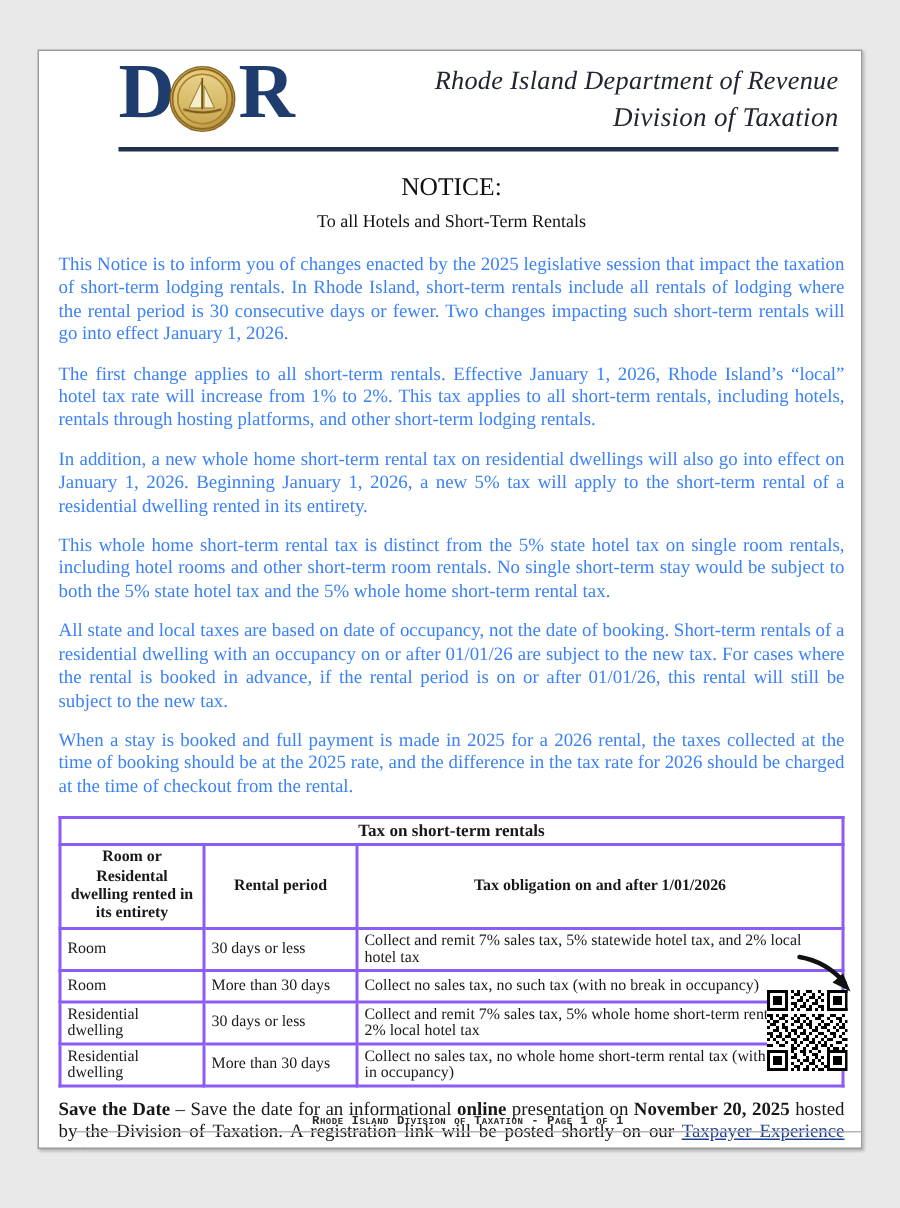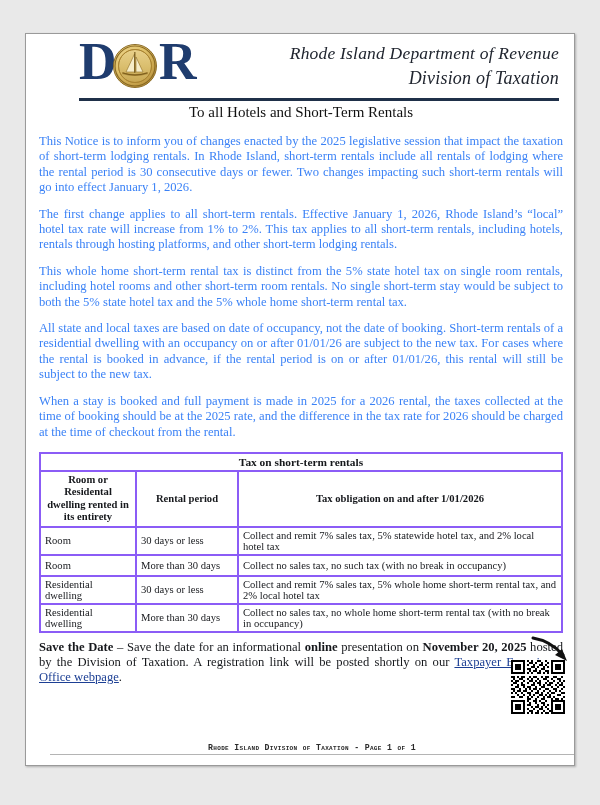--- a/index.html
+++ b/index.html
@@ -120,21 +120,21 @@
   
   .notice-title {
     text-align: center;
     font-size: 17px;
     color: #111;
     margin-top: 13px;
     line-height: 22px;
   }
   .notice-sub {
     text-align: center;
-    font-size: 15px;
+    font-size: 12px;
     color: #111;
     line-height: 22px;
     margin-bottom: 2px;
   }
 
   
   .para {
     font-size: 12.6px;
     line-height: 15.4px;
     color: #3b82f6;
@@ -255,24 +255,26 @@
             </svg>
           </div>
         </div>
         <div class="dept-block">
           <div class="dept-line1">Rhode Island Department of Revenue</div>
           <div class="dept-line2">Division of Taxation</div>
         </div>
       </div>
       <div class="masthead-rule"></div>
 
+      <div class="notice-title">NOTICE:</div>
       <div class="notice-sub">To all Hotels and Short-Term Rentals</div>
 
       <div class="para">This Notice is to inform you of changes enacted by the 2025 legislative session that impact the taxation of short-term lodging rentals. In Rhode Island, short-term rentals include all rentals of lodging where the rental period is 30 consecutive days or fewer. Two changes impacting such short-term rentals will go into effect January 1, 2026.</div>
       <div class="para">The first change applies to all short-term rentals. Effective January 1, 2026, Rhode Island’s “local” hotel tax rate will increase from 1% to 2%. This tax applies to all short-term rentals, including hotels, rentals through hosting platforms, and other short-term lodging rentals.</div>
+      <div class="para">In addition, a new whole home short-term rental tax on residential dwellings will also go into effect on January 1, 2026. Beginning January 1, 2026, a new 5% tax will apply to the short-term rental of a residential dwelling rented in its entirety.</div>
       <div class="para">This whole home short-term rental tax is distinct from the 5% state hotel tax on single room rentals, including hotel rooms and other short-term room rentals. No single short-term stay would be subject to both the 5% state hotel tax and the 5% whole home short-term rental tax.</div>
       <div class="para">All state and local taxes are based on date of occupancy, not the date of booking. Short-term rentals of a residential dwelling with an occupancy on or after 01/01/26 are subject to the new tax. For cases where the rental is booked in advance, if the rental period is on or after 01/01/26, this rental will still be subject to the new tax.</div>
       <div class="para">When a stay is booked and full payment is made in 2025 for a 2026 rental, the taxes collected at the time of booking should be at the 2025 rate, and the difference in the tax rate for 2026 should be charged at the time of checkout from the rental.</div>
 
       <table class="tax-table">
         <tbody>
           <tr>
             <td class="tbl-title" colspan="3">Tax on short-term rentals</td>
           </tr>
           <tr>

